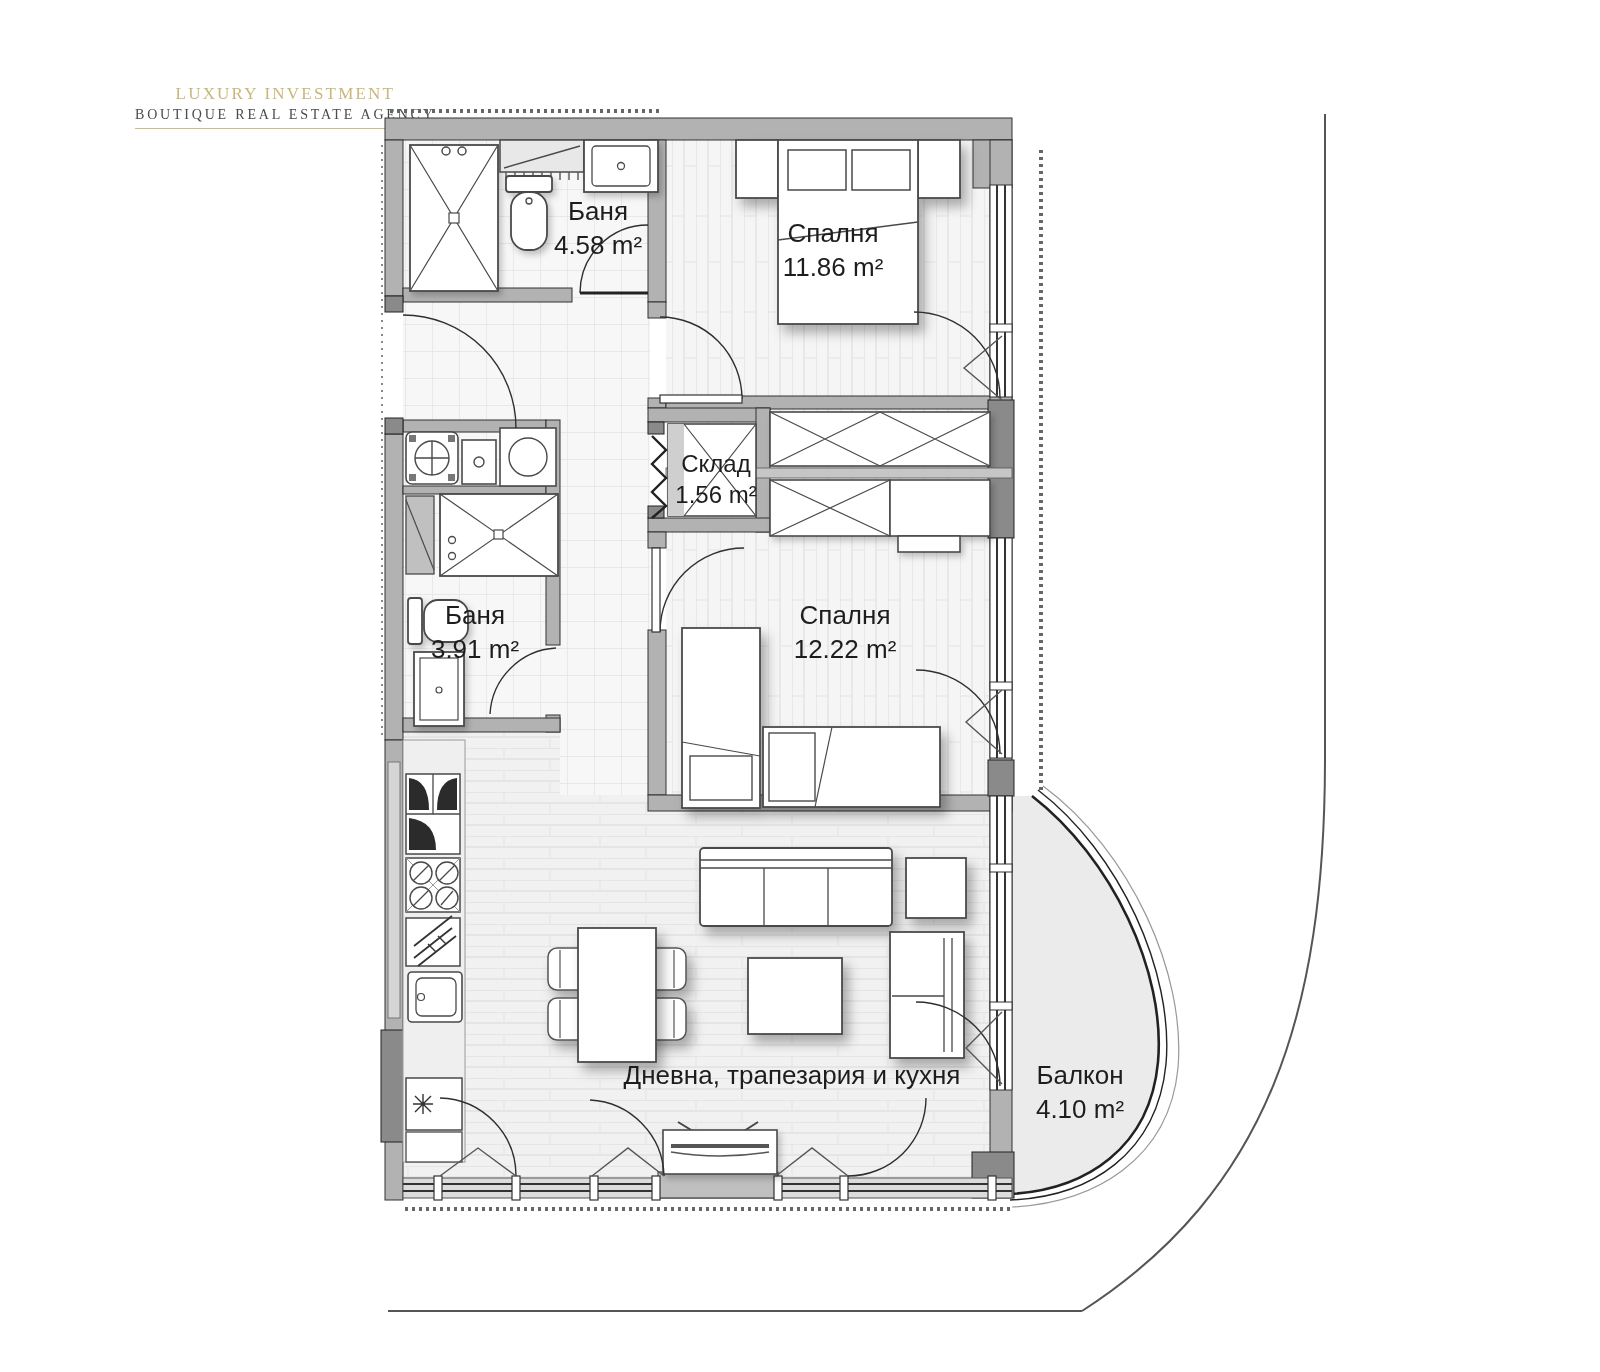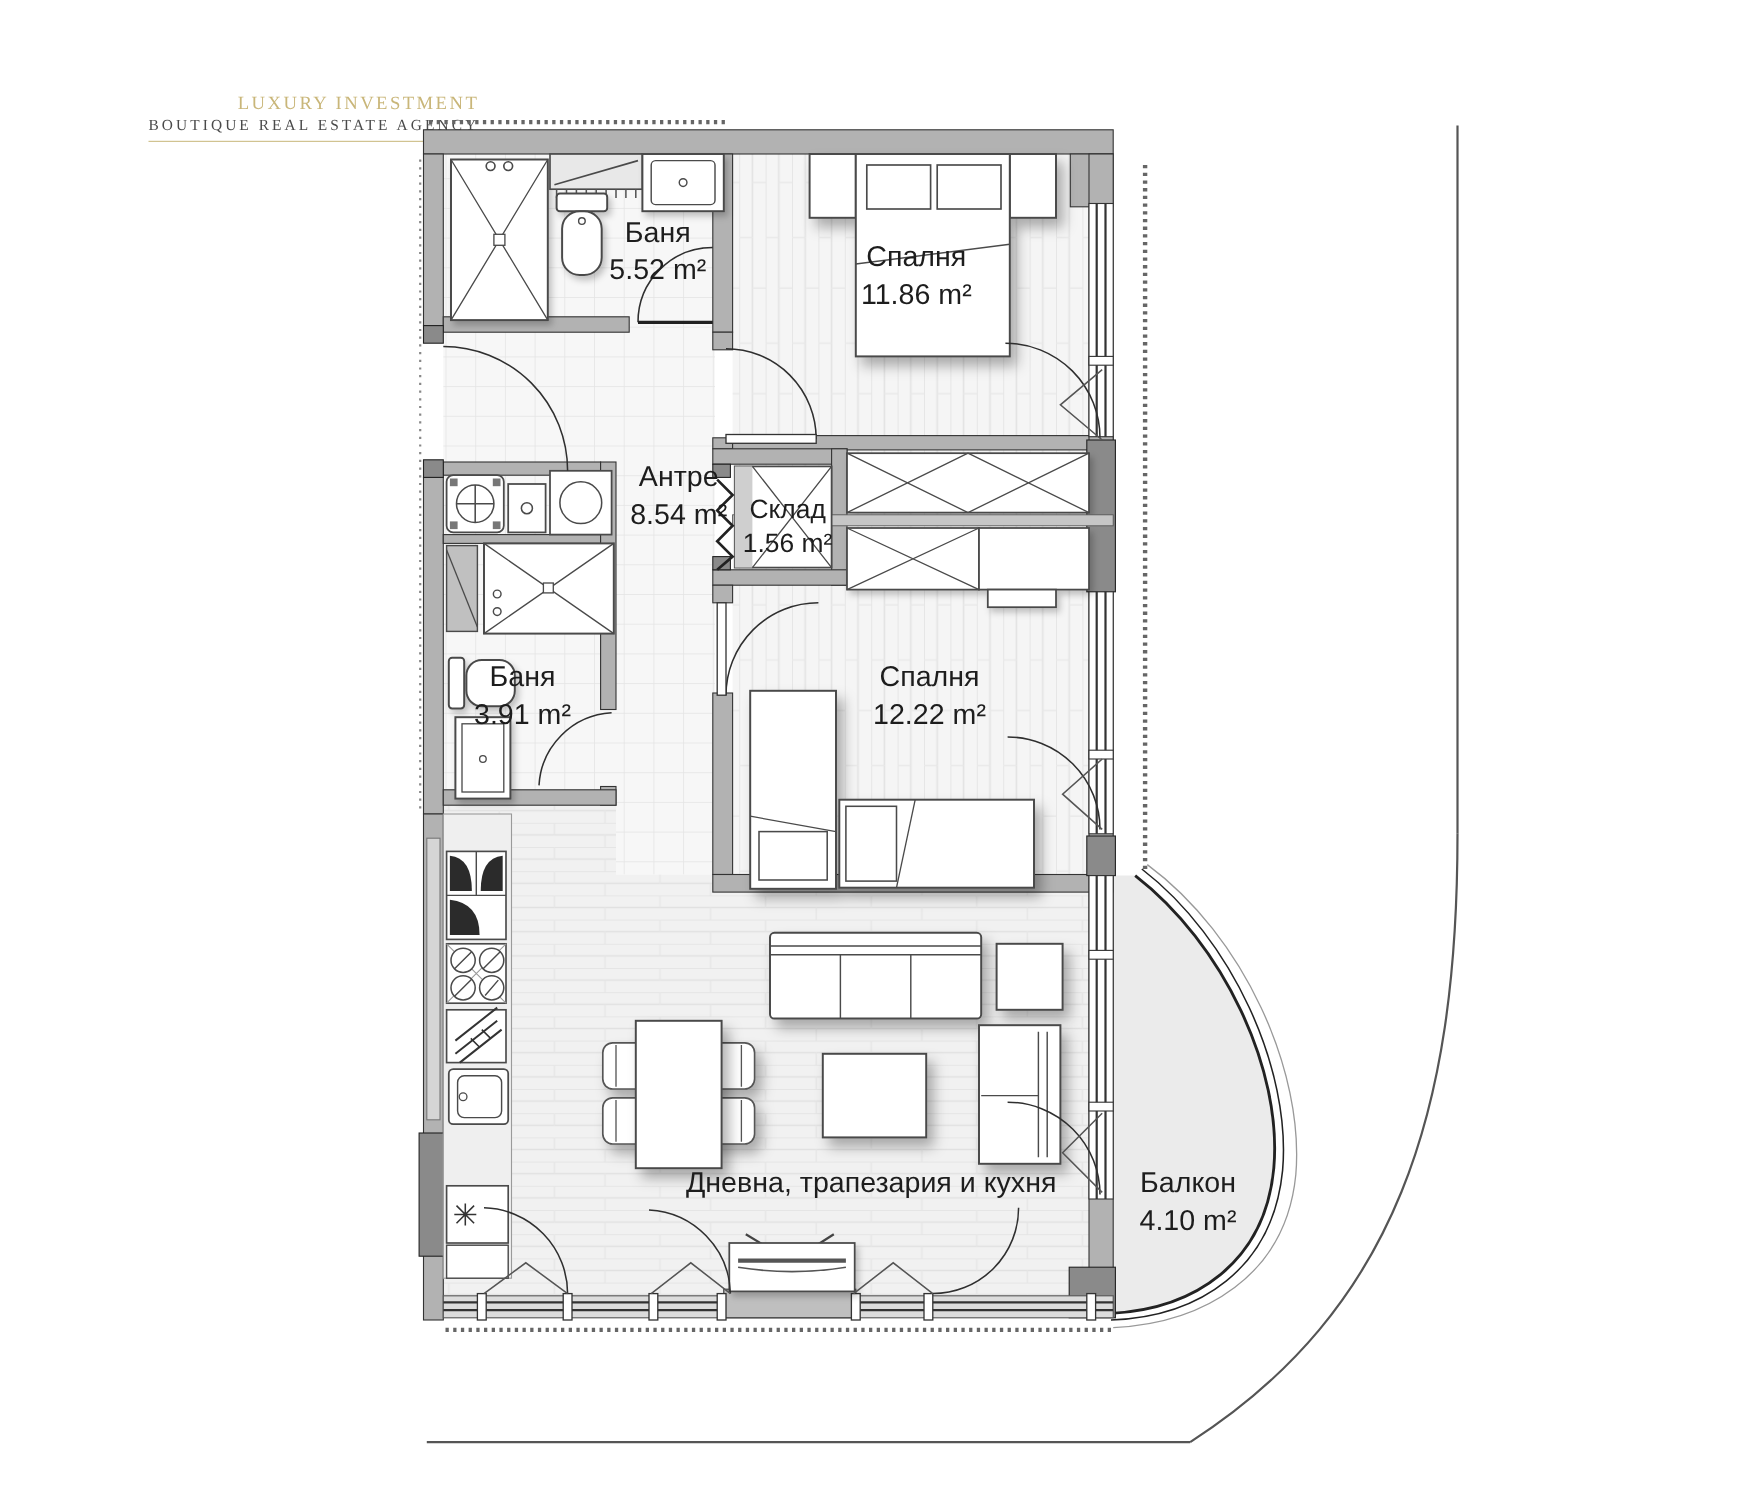--- a/index.html
+++ b/index.html
@@ -1,18 +1,18 @@
 <!DOCTYPE html>
 <html><head>
 <meta charset="utf-8">
 <style>
   html,body{margin:0;padding:0;background:#fff;}
   .stage{position:relative;width:1600px;height:1372px;background:#fff;overflow:hidden;
          font-family:"Liberation Sans",sans-serif;}
-  .brand{position:absolute;left:135px;top:84px;text-align:right;}
+  .brand{position:absolute;left:135px;top:84px;text-align:center;}
   .brand-name{font-family:"Liberation Serif",serif;font-size:17px;letter-spacing:2.2px;
               color:#c9b679;white-space:nowrap;}
   .brand-tagline{font-family:"Liberation Serif",serif;font-size:14px;letter-spacing:2.8px;
                  color:#4a4a4a;margin-top:3px;padding-bottom:5px;
                  border-bottom:1px solid #cdbd85;white-space:nowrap;}
   .plan-svg{position:absolute;left:0;top:0;}
   .room-label{position:absolute;text-align:center;color:#1d1d1d;font-size:26px;
               line-height:34px;}
   .room-label .nm,.room-label .ar{display:block;}
   .apt-label{position:absolute;left:368px;top:312px;width:300px;text-align:center;
@@ -294,32 +294,28 @@
       <path d="M1002 1012 L966 1048 L1002 1084"></path>
       <path d="M440 1176 L478 1148 L516 1176"></path>
       <path d="M592 1176 L628 1148 L664 1176"></path>
       <path d="M776 1176 L812 1148 L848 1176"></path>
     </g>
   </svg>
 
 
   <div class="room-label" style="left:528px;top:194px;width:140px;">
     <span class="nm">Баня</span>
-    <span class="ar">5.52 m²</span>
+    <span class="ar">4.58 m²</span>
   </div>
 
   <div class="room-label" style="left:753px;top:216px;width:160px;">
     <span class="nm">Спалня</span>
     <span class="ar">11.86 m²</span>
   </div>
 
-  <div class="room-label" style="left:549px;top:416px;width:136px;">
-    <span class="nm">Антре</span>
-    <span class="ar">8.54 m²</span>
-  </div>
 
   <div class="room-label lbl-sm" style="left:654px;top:448px;width:124px;">
     <span class="nm">Склад</span>
     <span class="ar">1.56 m²</span>
   </div>
 
   <div class="room-label" style="left:400px;top:598px;width:150px;">
     <span class="nm">Баня</span>
     <span class="ar">3.91 m²</span>
   </div>

